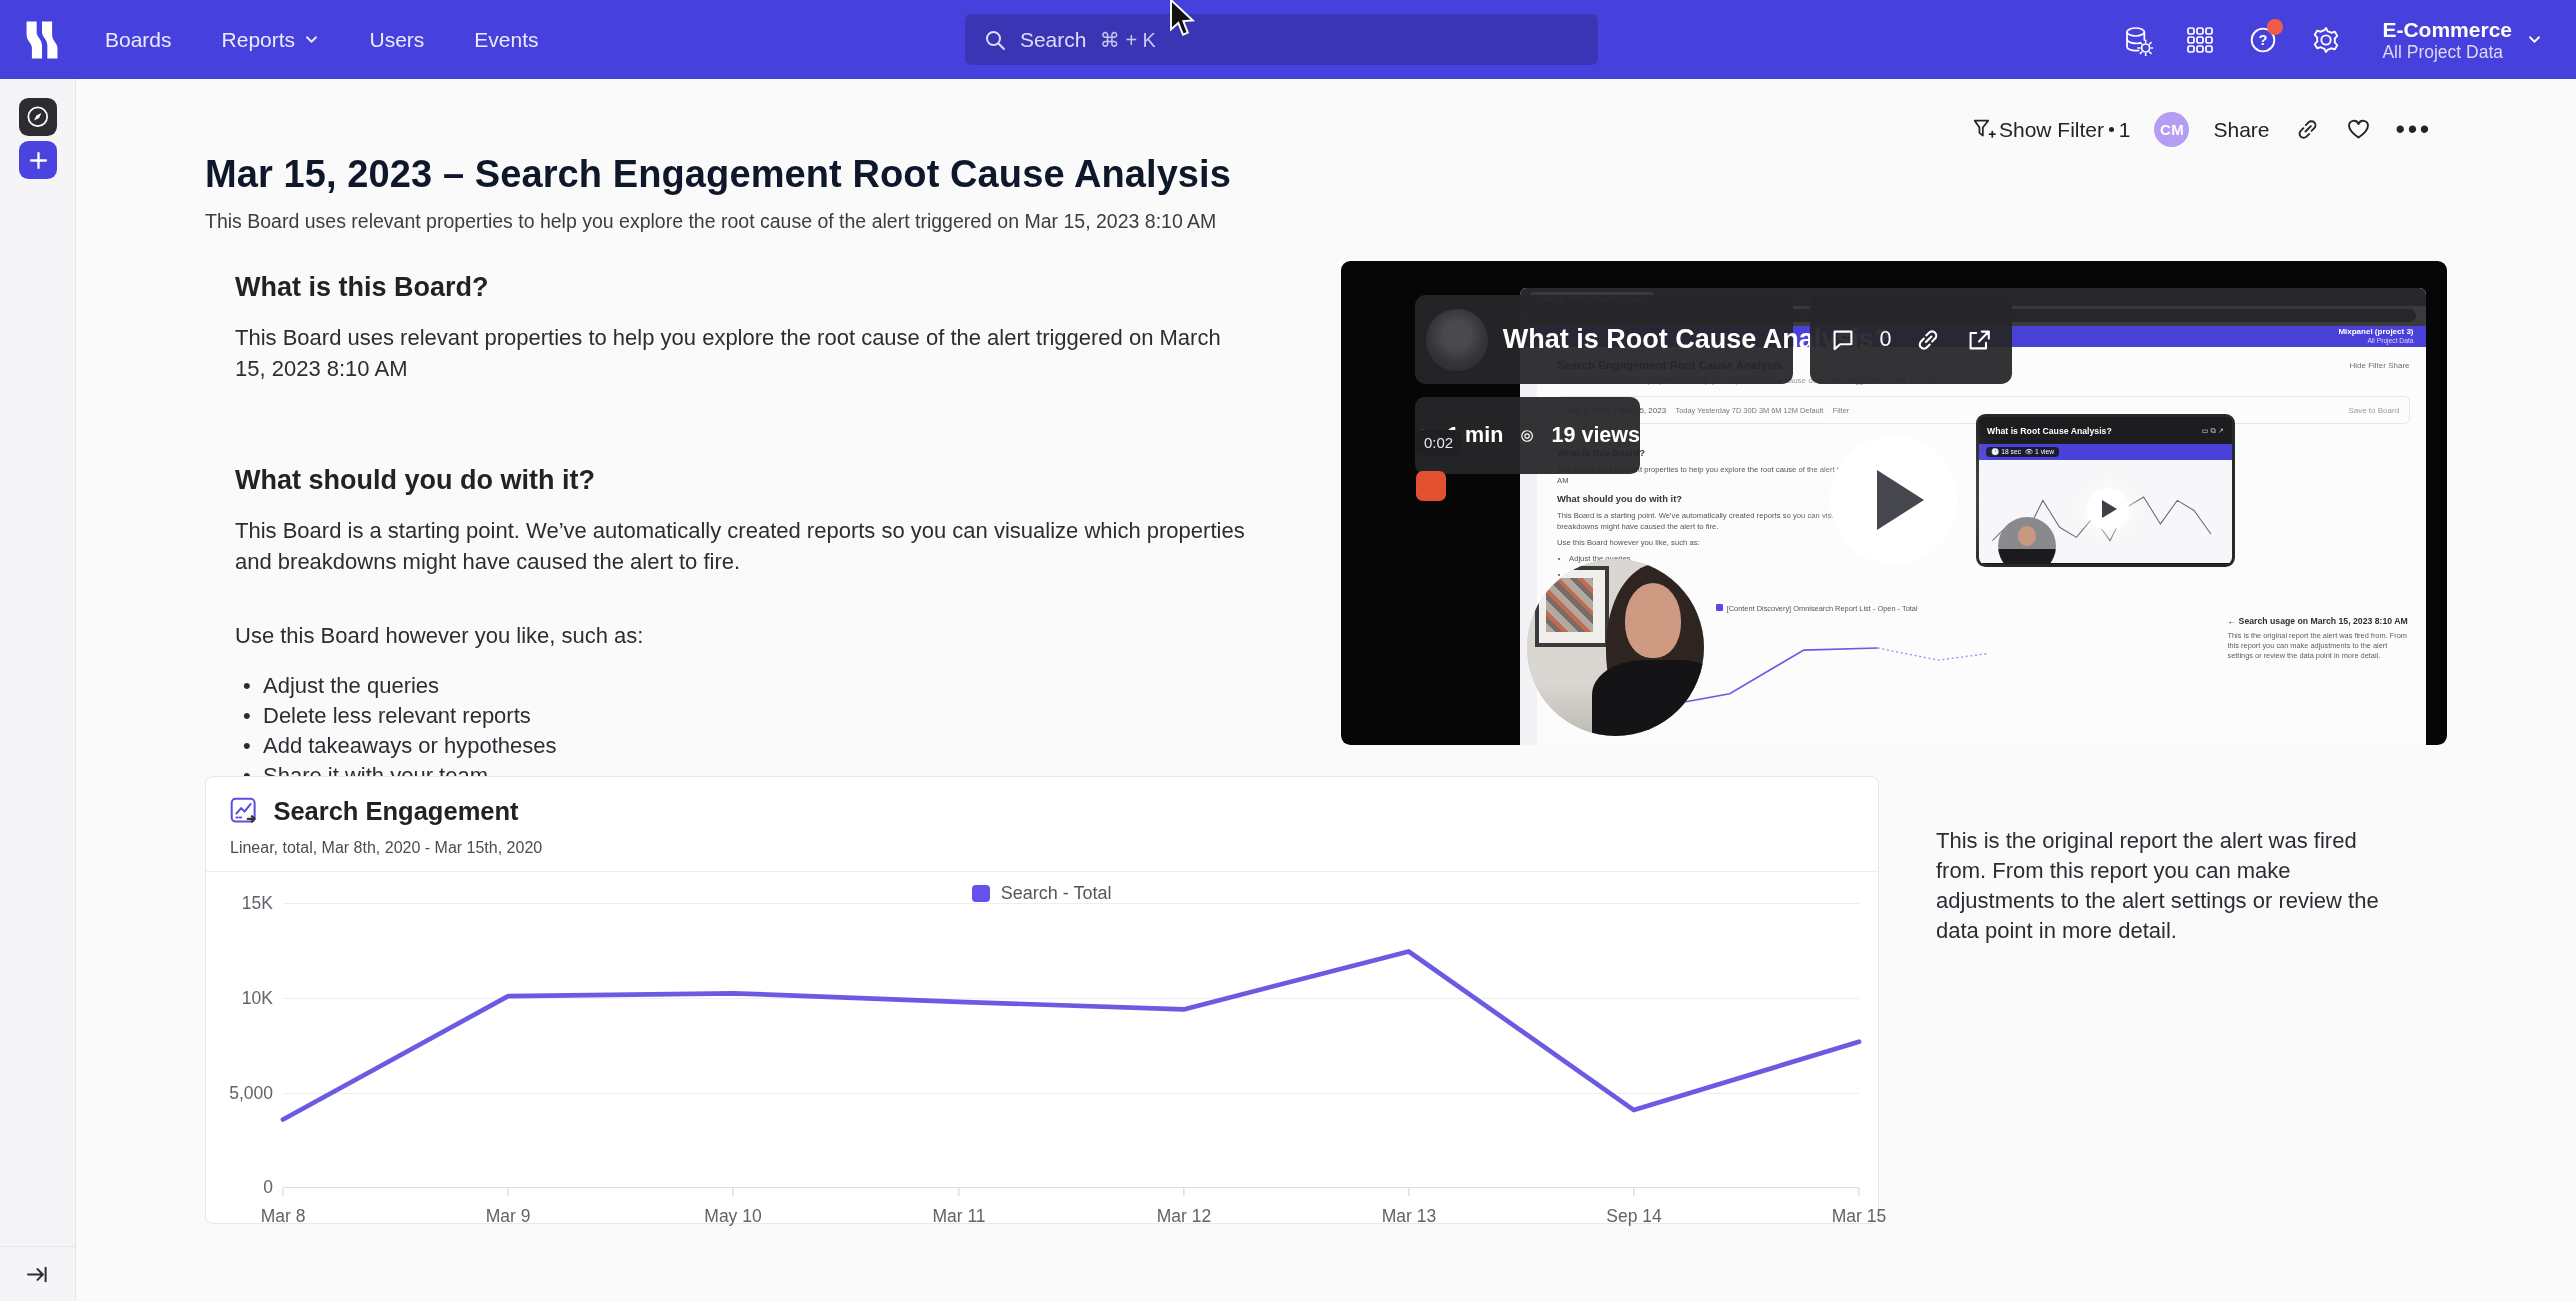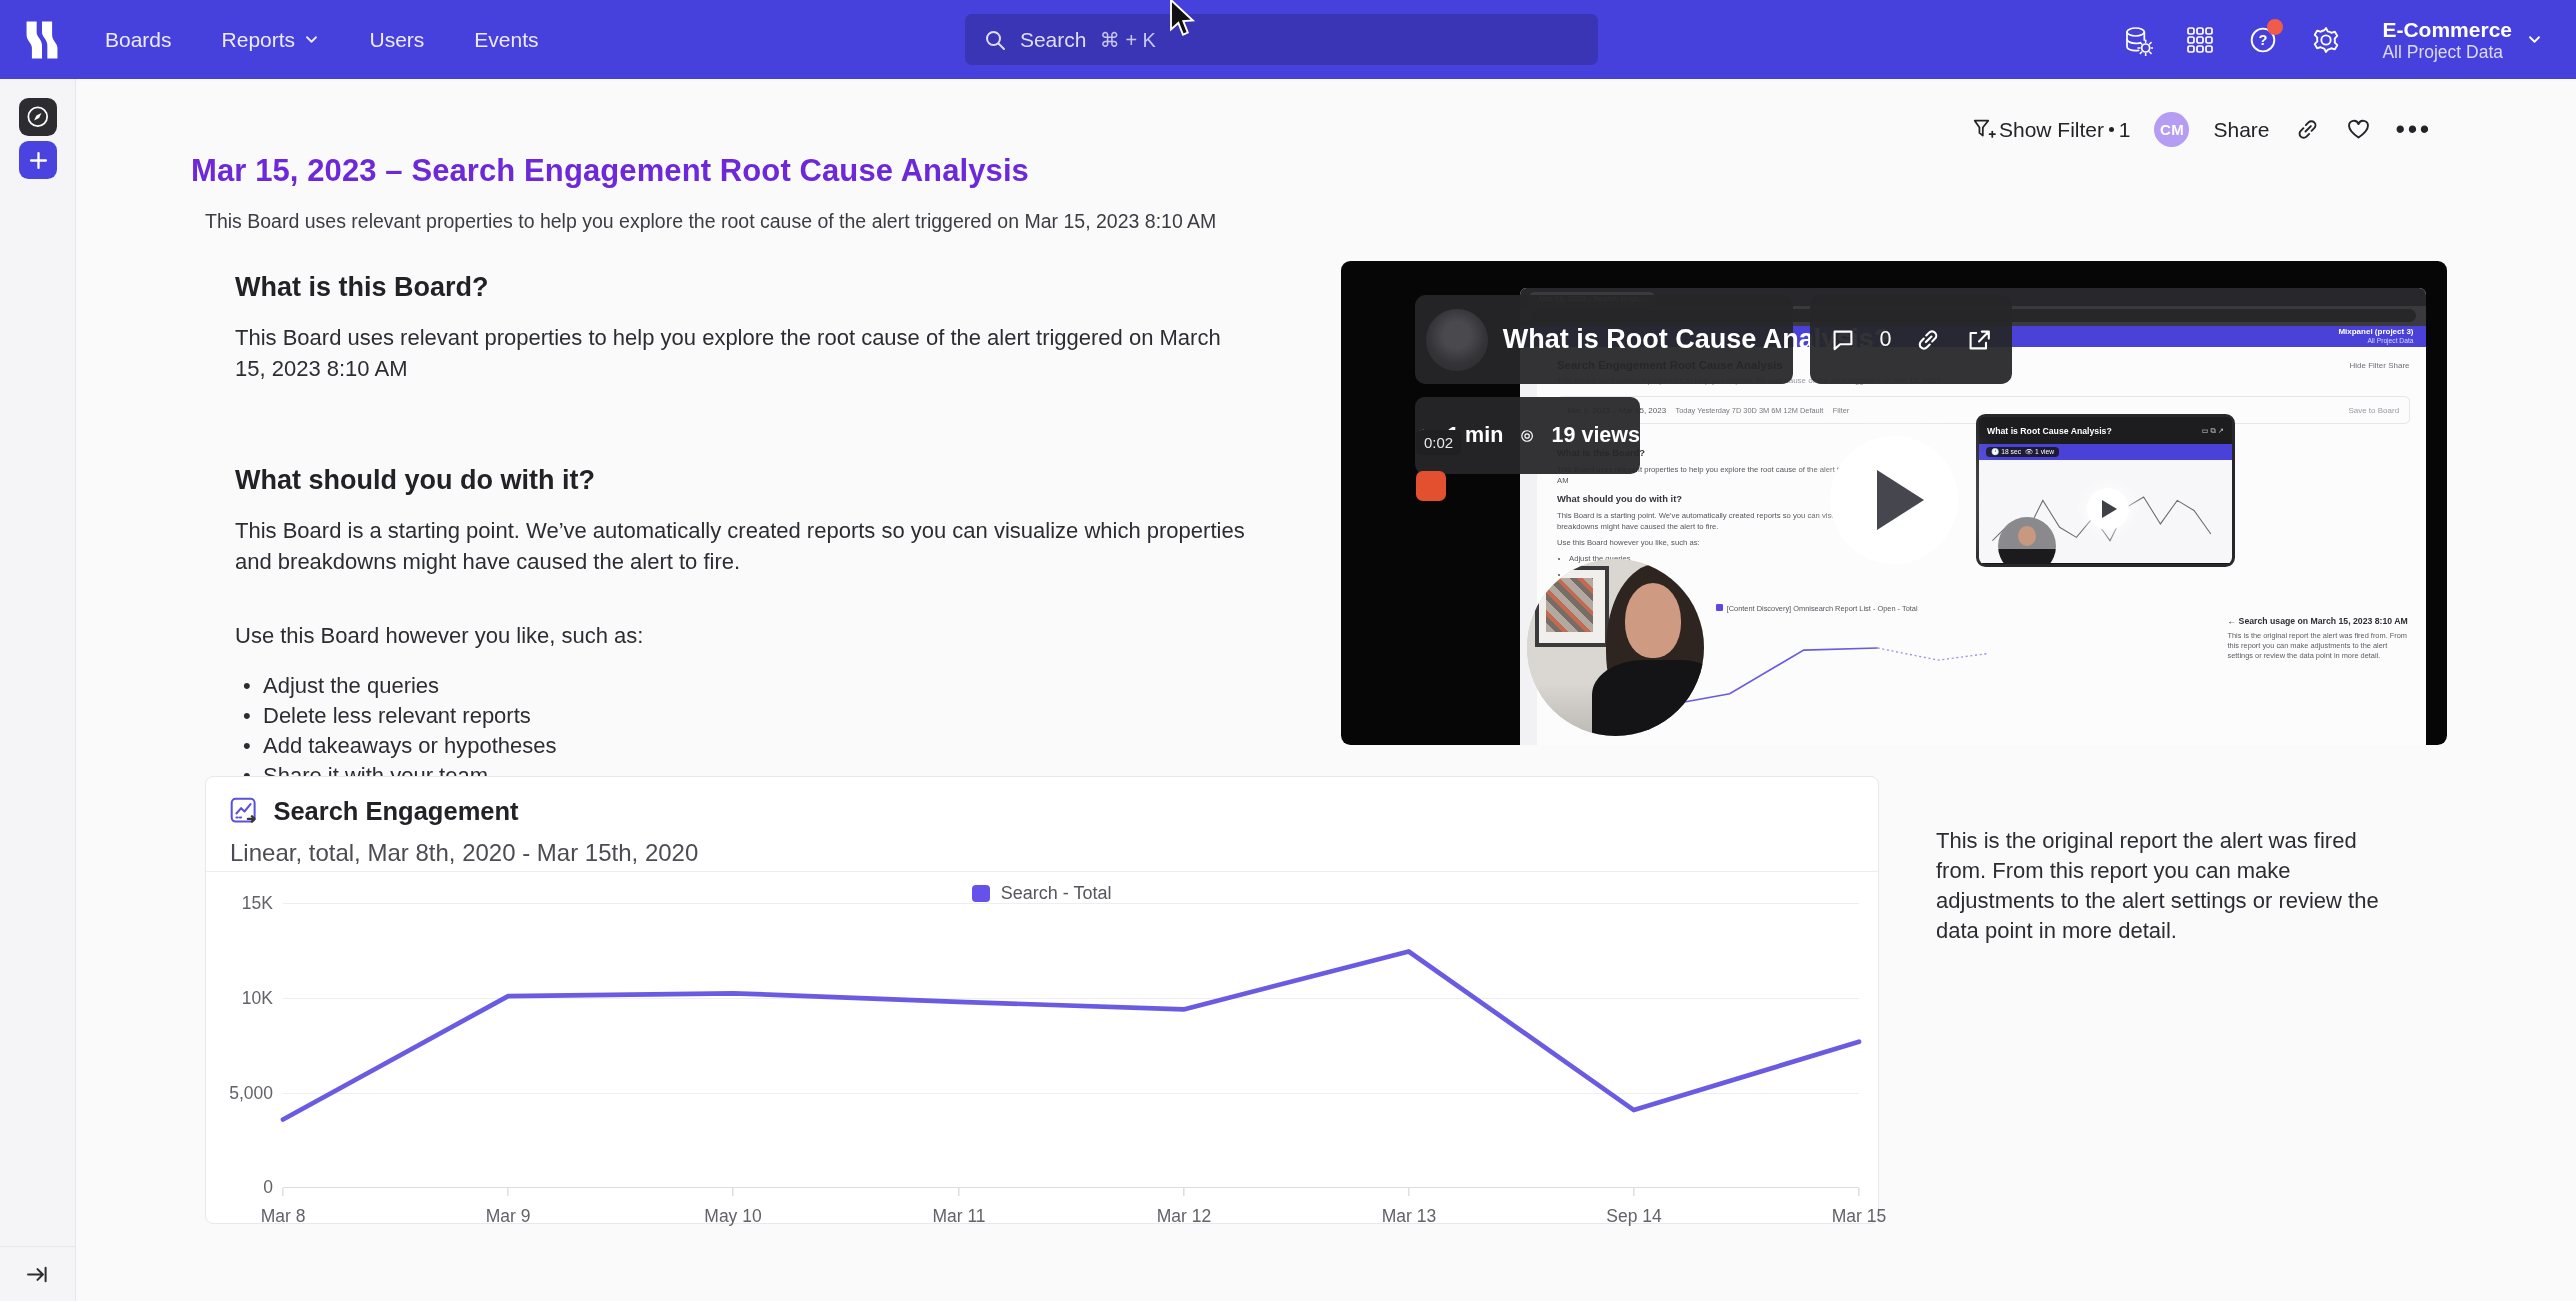--- a/index.html
+++ b/index.html
@@ -28,21 +28,21 @@
   .cursor { position:absolute; left:1168px; top:0px; z-index:999; }
 
   
   .sidebar { position:absolute; left:0; top:79px; width:76px; height:1222px; background:#f5f5f7; border-right:1.3px solid #e6e6ec; z-index:40; }
   .side-btn { position:absolute; left:19px; width:38px; height:38px; border-radius:9.4px; display:flex; align-items:center; justify-content:center; cursor:pointer; }
   .side-btn.compass { top:19px; background:#2d2d31; }
   .side-btn.plusbtn { top:62px; background:#4b43e0; color:#fff; font-size:27px; }
   .side-bottom { position:absolute; left:0; bottom:0; width:75px; height:55px; border-top:1.3px solid #e6e6ec; display:flex; align-items:center; justify-content:center; color:#2c2c31; font-size:23px; cursor:pointer; }
 
   
-  .board-title { position:absolute; left:191px; top:153px; font-size:31px; font-weight:bold; color:#6d28d9; letter-spacing:0.1px; }
+  .board-title { position:absolute; left:205px; top:153px; font-size:38px; font-weight:bold; color:#0f172a; letter-spacing:0.1px; }
   .board-subtitle { position:absolute; left:205px; top:210px; font-size:19.5px; color:#3c3c43; }
   .controls { position:absolute; top:108px; left:1970px; height:43px; display:flex; align-items:center; gap:24px; }
   .ctl { display:flex; align-items:center; gap:2px; cursor:pointer; color:#232328; font-size:21px; white-space:nowrap; }
   .ctl svg { width:27px; height:27px; }
   .sepdot { width:5.4px; height:5.4px; border-radius:50%; background:#232328; display:inline-block; margin:0 2.7px; }
   .avatar { width:35px; height:35px; border-radius:50%; background:#b49df2; color:#fff; font-size:15px; font-weight:bold; display:flex; align-items:center; justify-content:center; letter-spacing:0.3px; }
   .dots3 { font-size:27px; letter-spacing:2.7px; color:#232328; line-height:13.4px; }
 
   
   .intro { position:absolute; left:235px; top:272px; width:1022px; }
@@ -113,21 +113,21 @@
   .webcam .frame::after { content:""; position:absolute; left:6.7px; top:8px; width:47px; height:54px; background:repeating-linear-gradient(45deg,#b4a9a0 0 6.7px,#776d66 6.7px 12px,#c46a4e 12px 16px); }
   .webcam .hair { position:absolute; left:79px; top:5.4px; width:101px; height:168px; border-radius:50% 46% 40% 48%; background:#2e2420; }
   .webcam .face { position:absolute; left:98px; top:24px; width:56px; height:75px; border-radius:50% 50% 46% 46%; background:#cf9a82; }
   .webcam .torso { position:absolute; left:65px; top:101px; width:128px; height:87px; border-radius:40% 30% 0 0; background:#141416; }
 
   
   .chart-card { position:absolute; left:205px; top:776px; width:1674px; height:448px; background:#ffffff; border:1.3px solid #e7e7ed; border-radius:8px; }
   .cc-head { position:absolute; left:23px; top:19px; display:flex; align-items:center; gap:13.4px; }
   .cc-head svg { width:31px; height:31px; }
   .cc-title { font-size:25.5px; font-weight:bold; color:#212126; }
-  .cc-sub { position:absolute; left:24px; top:62px; font-size:24px; color:#4c4c54; }
+  .cc-sub { position:absolute; left:24px; top:62px; font-size:16px; color:#4c4c54; }
   .cc-div { position:absolute; left:0; top:94px; width:100%; height:1.3px; background:#ececf1; }
   .legend { position:absolute; left:0; top:106px; width:100%; display:flex; justify-content:center; align-items:center; gap:10.8px; }
   .legend .sq { width:17.5px; height:17.5px; border-radius:4px; background:#6552ea; }
   .legend .lt { font-size:18px; color:#55555c; }
   .plot { position:absolute; left:77px; top:126px; width:1576px; height:285px; }
   .gridline { position:absolute; left:0; width:100%; height:1.3px; background:#ededf2; }
   .gridline.zero { background:#dcdce2; }
   .ylabel { position:absolute; width:61px; text-align:right; font-size:17.5px; color:#62626a; transform:translateY(-50%); }
   .xlabel { position:absolute; top:100%; margin-top:17.5px; font-size:17.5px; color:#62626a; transform:translateX(-50%); white-space:nowrap; }
   .xtick { position:absolute; top:100%; width:1.3px; height:8px; background:#cfcfd6; transform:translateX(-50%); }

